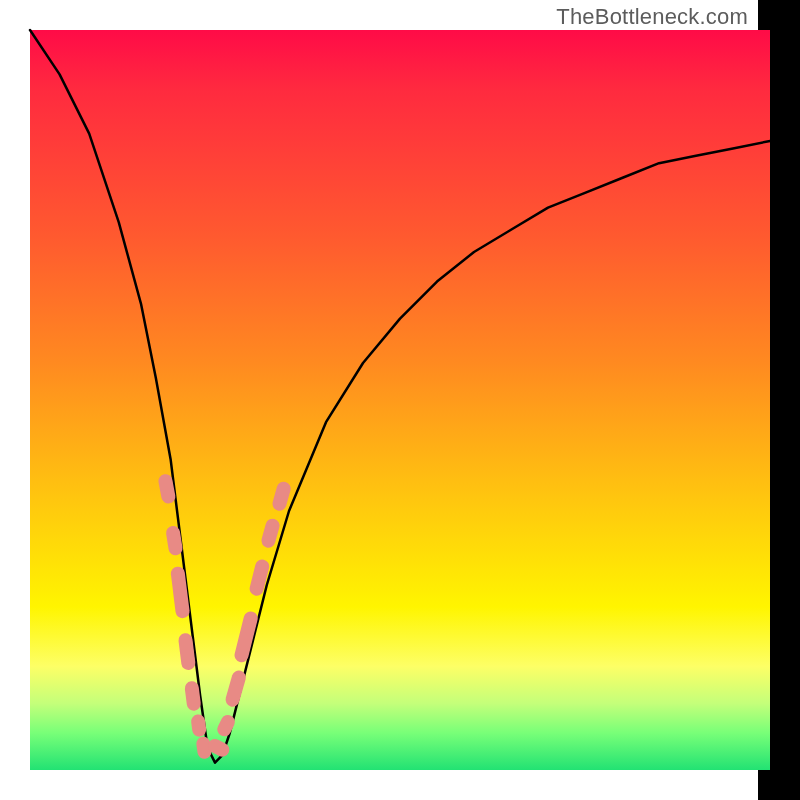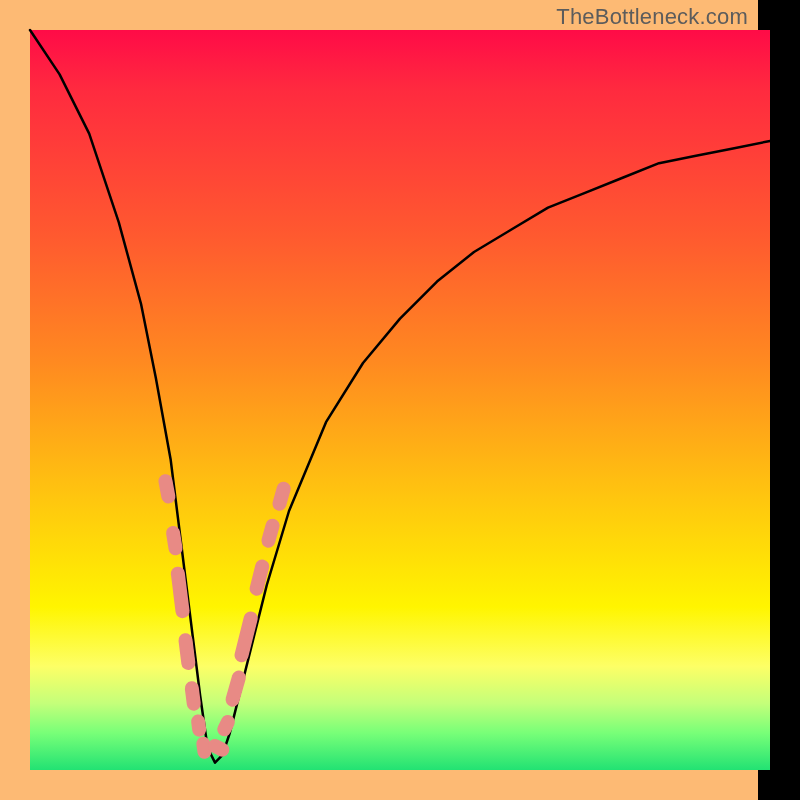--- a/index.html
+++ b/index.html
@@ -8,21 +8,21 @@
     width: 800px;
     height: 800px;
     overflow: hidden;
     background: #000;
     font-family: Arial, Helvetica, sans-serif;
   }
   .frame {
     position: relative;
     width: 758px;
     height: 800px;
-    background: #fdba74;
+    background: #ffffff;
   }
   .plot-area {
     position: absolute;
     left: 30px;
     top: 30px;
     width: 740px;
     height: 740px;
     
     background: linear-gradient(
       to bottom,

